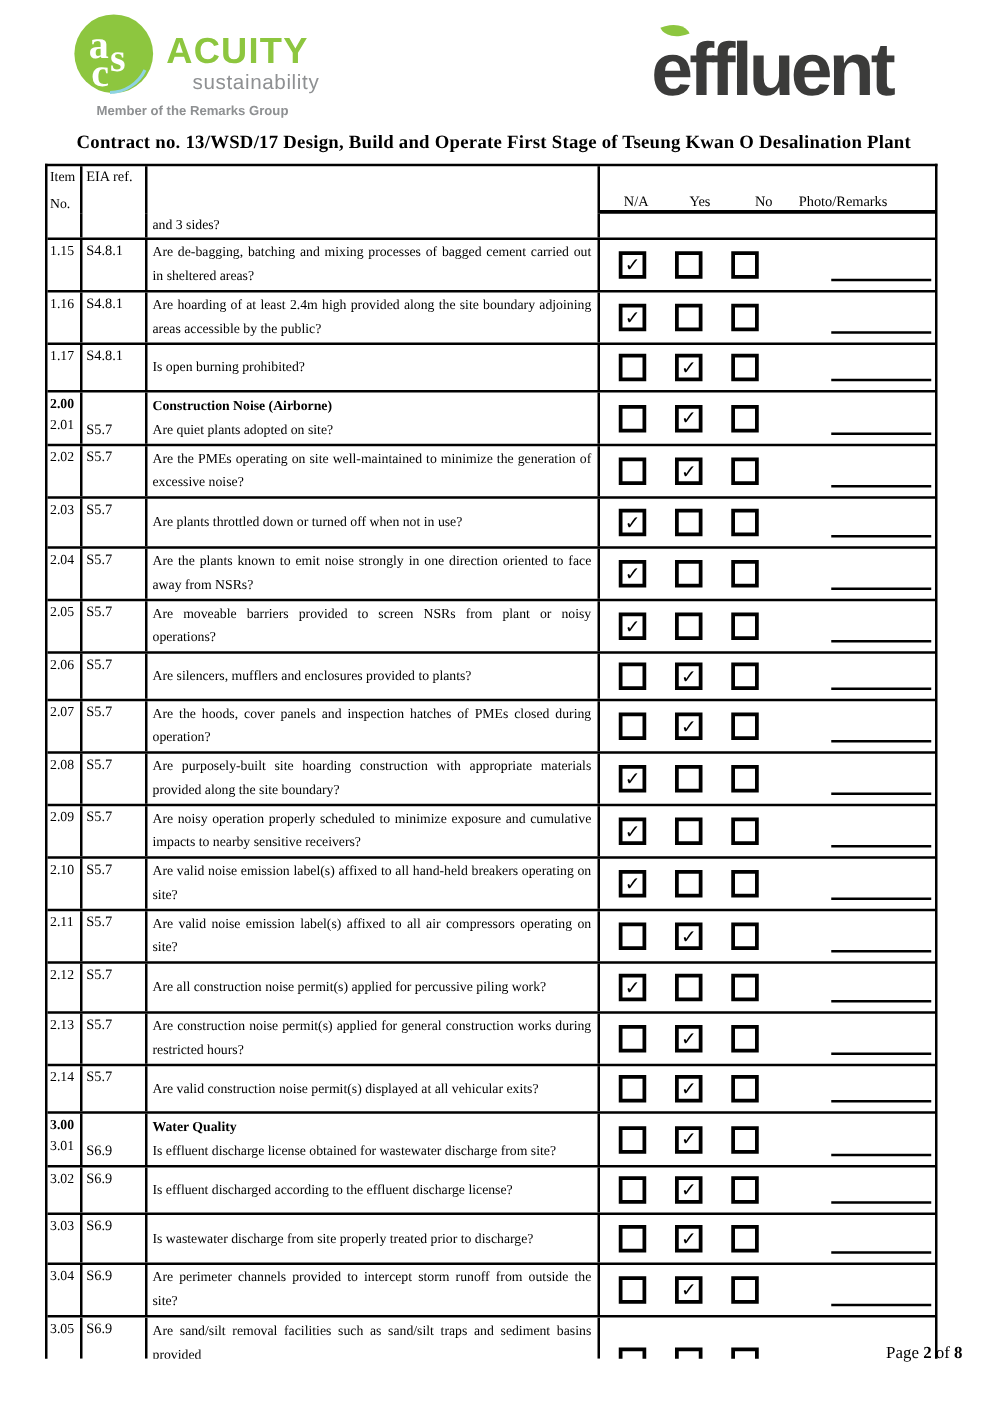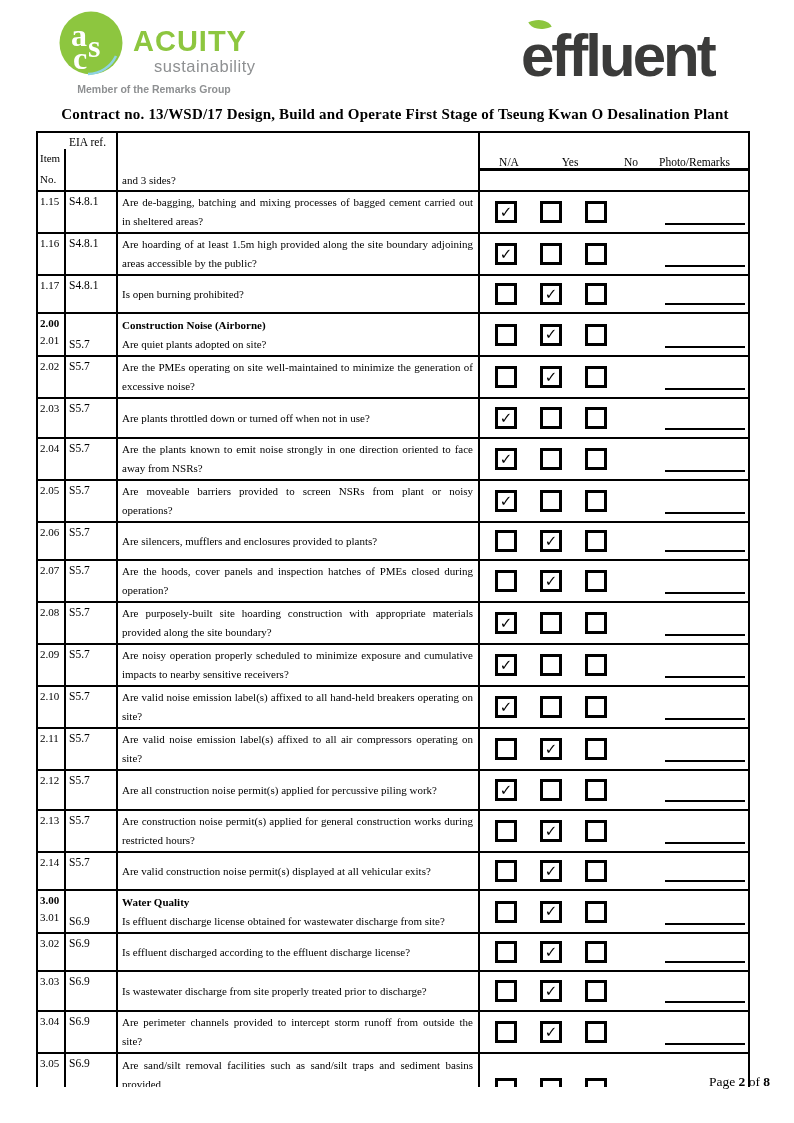--- a/index.html
+++ b/index.html
@@ -38,23 +38,23 @@
   .col-item { width:28px; border-right:2px solid #000; padding:3px 1px 2px 2px; font-size:11px;
               display:flex; flex-direction:column; }
   .col-eia  { width:52px; border-right:2px solid #000; padding:3px 2px 2px 3px; font-size:11.5px; }
   .col-q    { width:362px; border-right:2px solid #000000; padding:1px 5px 1px 4px; font-size:11px;
               line-height:19px; text-align:justify; display:flex; flex-direction:column;
               justify-content:center; }
   .col-c    { flex:1; position:relative; display:flex; align-items:center; }
 
   
   .hdr-row { display:flex; height:38px; }
-  .hdr-item { gap:9px;margin-top:16px; }
+  .hdr-item { gap:9px; }
   .hdr-c { align-items:flex-end; padding-top:4px; border-bottom:3px solid #000; }
-  .hdr-ghost { display:inline-block; width:28px; margin-left:33px; text-align:center; font-size:11.5px; }
+  .hdr-ghost { display:inline-block; width:28px; margin-left:23px; text-align:center; font-size:11.5px; }
   .hdr-ghost:first-child { margin-left:15px; }
   .hdr-remarks { margin-left:14px; font-size:11.5px; }
 
   
   .cont-row { display:flex; height:21px; border-bottom:2px solid #000; }
   .cont-row .col-q { justify-content:flex-start; padding-top:1px; line-height:17px; }
 
   
   .row { display:flex; border-bottom:2px solid #000; min-height:40px; }
   #rows .row:nth-child(3), #rows .row:nth-child(9),
@@ -158,21 +158,21 @@
         <div class="row">
     <div class="cell col-item">
       <span class="item-main">1.16</span>
 
     </div>
     <div class="cell col-eia">
       <span>S4.8.1</span>
     </div>
     <div class="cell col-q">
 
-      <span>Are hoarding of at least 1.5m high provided along the site boundary adjoining areas accessible by the public?</span>
+      <span>Are hoarding of at least 2.4m high provided along the site boundary adjoining areas accessible by the public?</span>
     </div>
     <div class="cell col-c">
       <span class="cb">✓</span>
       <span class="cb"></span>
       <span class="cb"></span>
       <span class="remark-line"></span>
     </div>
   </div>
         <div class="row">
     <div class="cell col-item">

